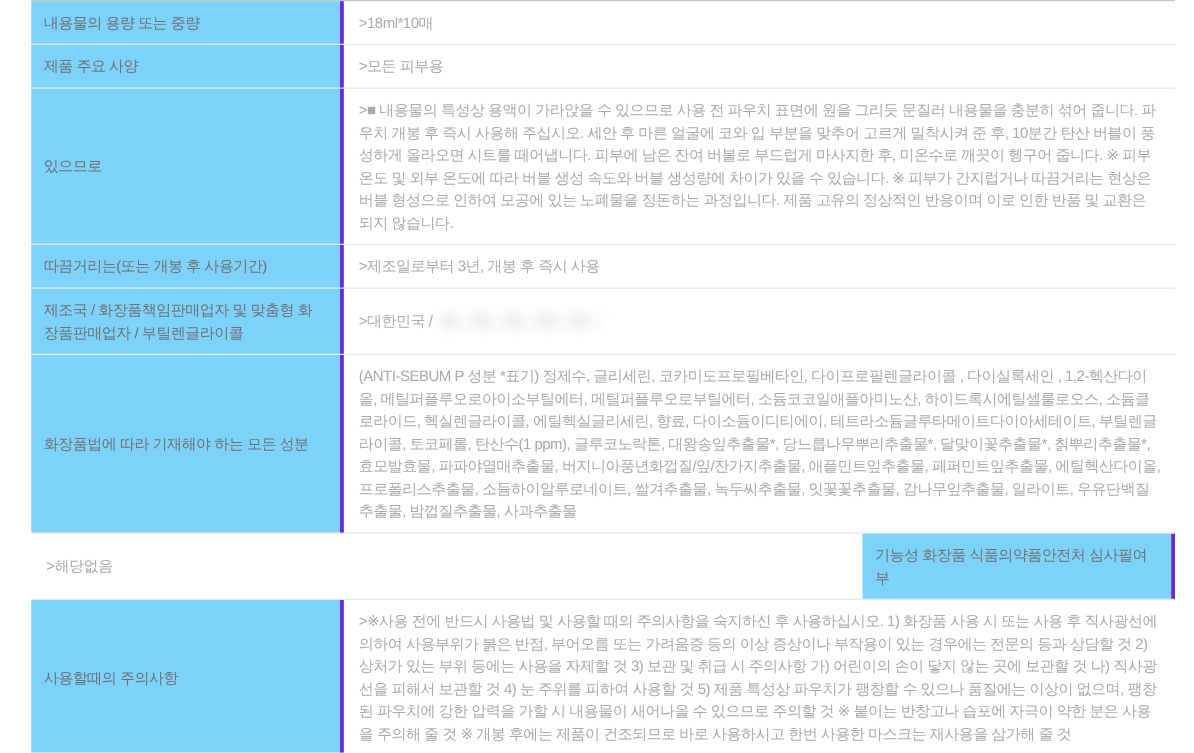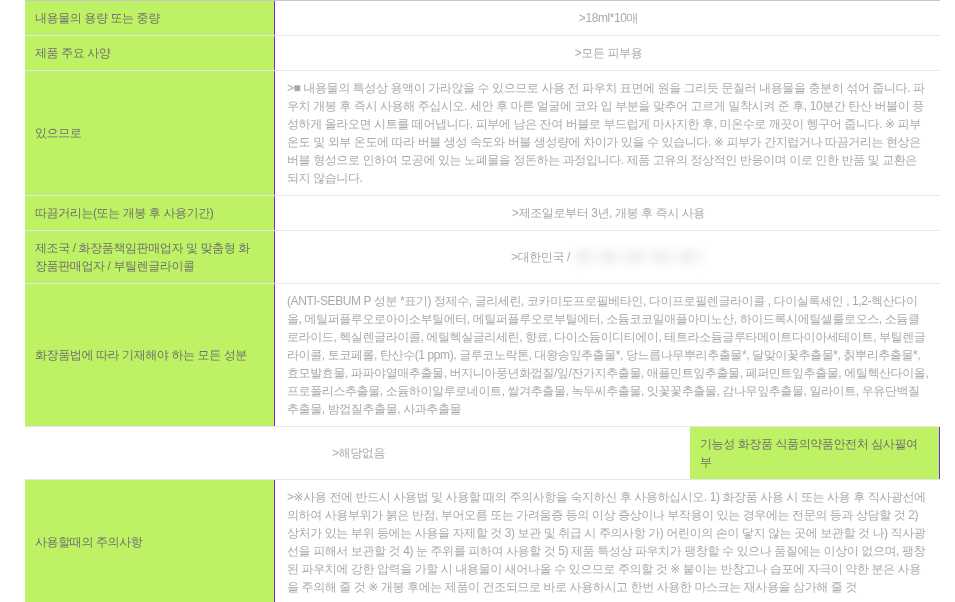--- a/index.html
+++ b/index.html
@@ -22,31 +22,30 @@
   .row {
     display: flex; align-items: stretch;
     border-bottom: 1px solid #e6e6e6;
   }
   .cell {
     display: flex; align-items: center;
     font-size: 12px; line-height: 18px; letter-spacing: -0.4px;
   }
   .cell.label {
     width: 250px; flex: 0 0 250px;
-    background: #bef264;
+    background: #7dd3fc;
     color: #6f6f6f;
     padding: 8px 14px 8px 10px;
-    border-right: 1px solid #6d28d9;
+    border-right: 3px solid #6d28d9;
   }
   .cell.value {
     flex: 1 1 auto;
     color: #a9a9a9;
     padding: 8px 10px 8px 12px;
     position: relative;
-    justify-content: center;
   }
   .cell.value .txt { word-break: break-all; }
   .blur-smudge {
     display: inline-block;
     width: 130px; height: 14px; margin-left: 6px;
     background: repeating-linear-gradient(90deg, #f1efec 0 14px, #faf9f8 14px 26px);
     filter: blur(4px);
     vertical-align: middle;
     border-radius: 4px;
   }

